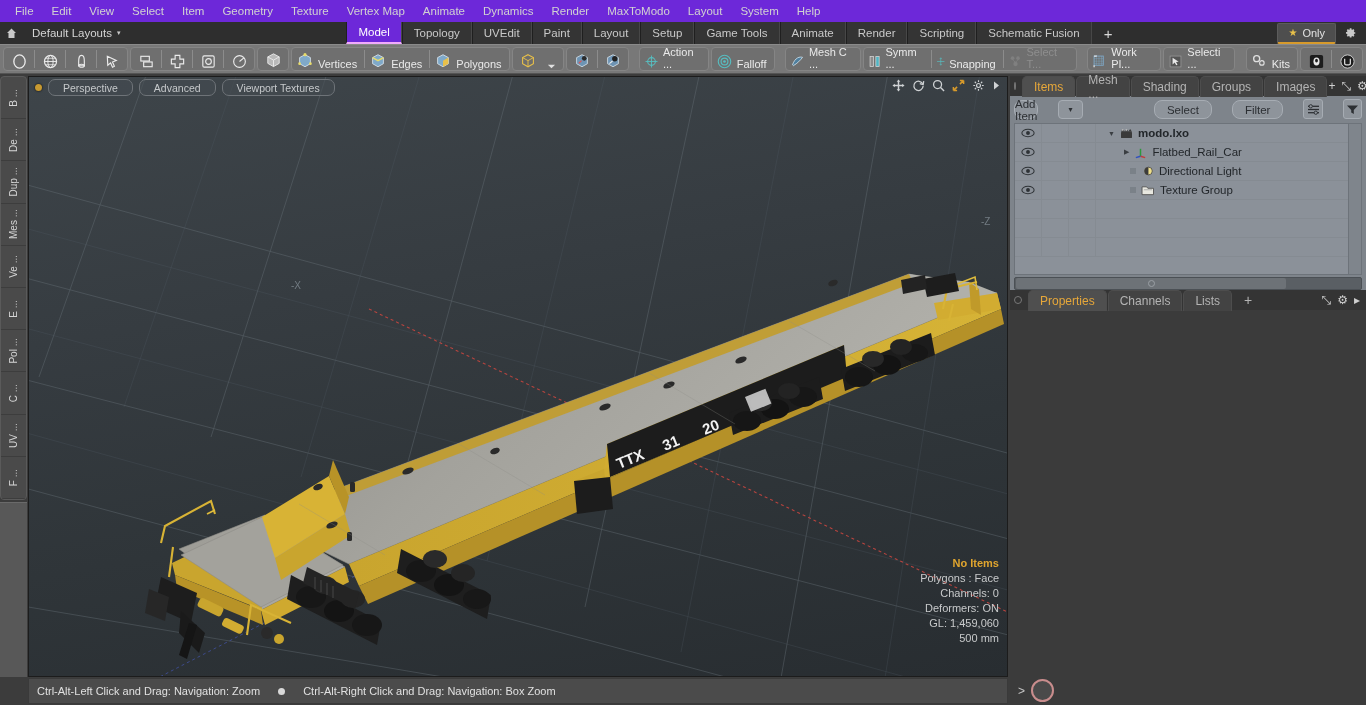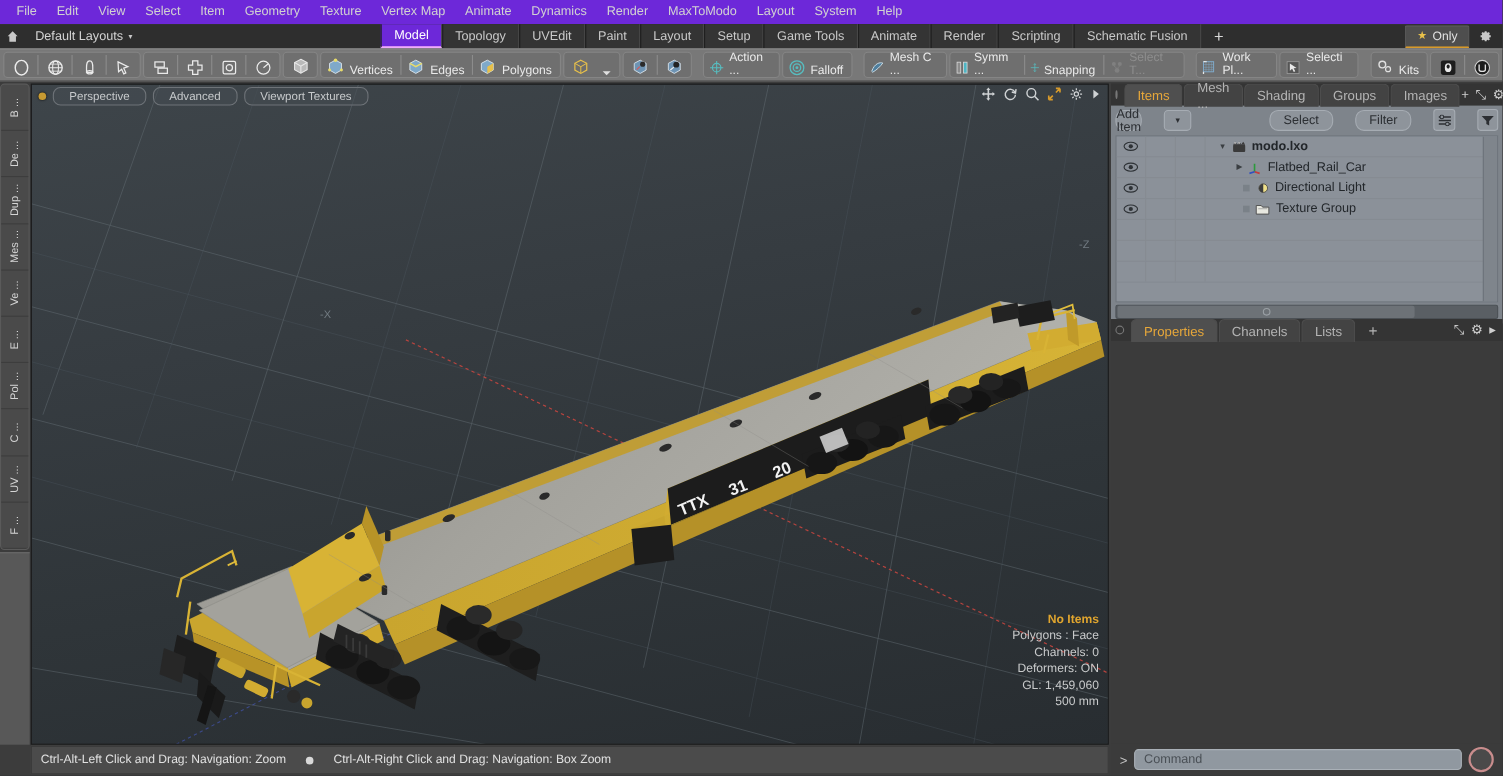--- a/index.html
+++ b/index.html
@@ -894,17 +894,16 @@
             <span style="font-size: 12px;">⤡</span>
             <span style="font-size: 12px;">⚙</span>
             <span style="font-size: 12px;">▸</span>
           </div>
       </div>
       <div class="propsblank"></div>
     </div>
 
     <div class="cmdrow">
       <span class="cmdprompt">&gt;</span>
-      <div class="cmdinput">Command</div>
       <div class="cmdcircle"></div>
     </div>
   </div>
 </div>
 
 </body></html>

